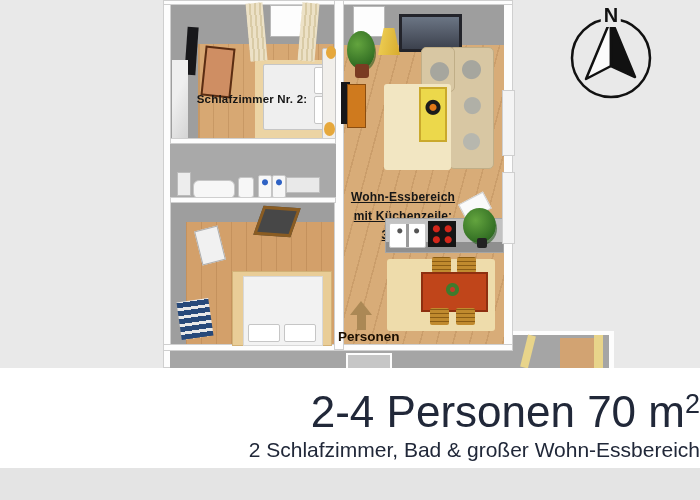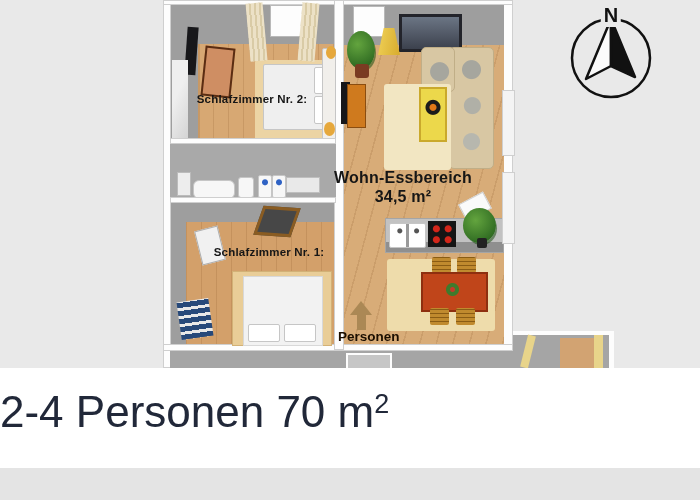--- a/index.html
+++ b/index.html
@@ -20,21 +20,21 @@
               font-weight:700;font-size:11.5px;line-height:19px;letter-spacing:.2px;}
   .entr-label{position:absolute;color:#1b0e00;font-weight:700;font-size:13.5px;}
   
   .white-box{background:#f7f7f7;border:1px solid #c6c6c6;border-radius:2px;}
   .plant{border-radius:50%;background:radial-gradient(circle at 38% 35%,#63a43e,#2f6b22 75%);
          box-shadow:2px 3px 0 -1px rgba(30,80,20,.55);}
   
   .north-label{position:absolute;left:50%;top:-4px;transform:translateX(-50%);
                background:#e9e9e9;padding:0 3px;font-weight:700;font-size:20px;color:#111;}
   
-  #banner{position:absolute;left:0;top:368px;width:700px;height:100px;background:#ffffff;text-align:left;}
+  #banner{position:absolute;left:0;top:368px;width:700px;height:100px;background:#ffffff;text-align:right;}
   #banner .title{margin-top:13px;font-size:44px;line-height:46px;color:#212839;font-weight:500;}
   #banner .title sup{font-size:27px;vertical-align:14px;}
   #banner .subtitle{margin-top:3px;font-size:21px;color:#212839;font-weight:400;}
   #footer-strip{position:absolute;left:0;top:468px;width:700px;height:32px;background:#e4e4e4;}
 </style>
 </head>
 <body>
 
 <div id="canvas">
 
@@ -78,38 +78,38 @@
 
     <div class="abs wood" style="left:186px;top:222px;width:148px;height:122px;background-color:#d3a06a;"></div>
     <div class="abs" style="left:258px;top:207px;width:32px;height:23px;background:#474747;border:3px solid #8a5c22;transform:skewX(-16deg) rotate(4deg);"></div>
     <div class="abs" style="left:198px;top:228px;width:22px;height:33px;background:#f1f1f1;border:1px solid #aeaeae;transform:rotate(-14deg);"></div>
     <div class="abs" style="left:179px;top:300px;width:32px;height:38px;background:repeating-linear-gradient(0deg,#27497a 0 5px,#e8e8e8 5px 8px);transform:rotate(-8deg);"></div>
     <div class="abs" style="left:232px;top:271px;width:98px;height:73px;background:#e9cd97;border:1px solid #d2b176;"></div>
     <div class="abs" style="left:243px;top:276px;width:78px;height:68px;background:#f2f2f2;border:1px solid #d8d8d8;"></div>
     <div class="abs white-box" style="left:248px;top:324px;width:30px;height:16px;background:#fff;"></div>
     <div class="abs white-box" style="left:284px;top:324px;width:30px;height:16px;background:#fff;"></div>
     <div class="room-label" style="left:189px;top:243px;">
-      <div>Schlafzimmer Nr. 1:</div>
     </div>
 
     <div class="abs wood-diag" style="left:344px;top:5px;width:160px;height:339px;"></div>
     <div class="abs gray" style="left:344px;top:5px;width:160px;height:40px;"></div>
     <div class="abs" style="left:353px;top:6px;width:30px;height:29px;background:#fdfdfd;border:1px solid #b9b9b9;"></div>
     <div class="abs" style="left:399px;top:14px;width:57px;height:32px;background:linear-gradient(#6b7584,#3c414d);border:3px solid #23242b;"></div>
     <div class="abs plant" style="left:347px;top:31px;width:28px;height:38px;"></div>
     <div class="abs" style="left:355px;top:64px;width:14px;height:14px;background:#7a3b22;border-radius:3px;"></div>
     <div class="abs" style="left:378px;top:28px;width:22px;height:27px;background:linear-gradient(100deg,#f0d157,#d7ab2e);clip-path:polygon(26% 0,74% 0,100% 100%,0 100%);"></div>
     <div class="abs" style="left:449px;top:47px;width:43px;height:120px;background:#d8c7a3;border:1px solid #c0ae87;border-radius:5px;background-image:radial-gradient(circle at 50% 18%,#a6a69e 9px,transparent 10px),radial-gradient(circle at 52% 48%,#b0b0a7 8px,transparent 9px),radial-gradient(circle at 50% 78%,#b7b7ae 8px,transparent 9px);"></div>
     <div class="abs" style="left:421px;top:47px;width:32px;height:43px;background:#d8c7a3;border:1px solid #c0ae87;border-radius:5px;background-image:radial-gradient(circle at 55% 55%,#a6a69e 9px,transparent 10px);"></div>
     <div class="abs" style="left:384px;top:84px;width:67px;height:86px;background:#f2e6c2;border-radius:3px;"></div>
     <div class="abs" style="left:419px;top:87px;width:24px;height:51px;background:#ecd84b;border:2px solid #caa92c;background-image:radial-gradient(circle at 50% 36%,#e07818 3px,#1b1b1b 4px 7px,transparent 8px);"></div>
     <div class="abs" style="left:341px;top:82px;width:9px;height:42px;background:#17171a;"></div>
     <div class="abs" style="left:347px;top:84px;width:17px;height:42px;background:#cf7a1e;border:1px solid #8a4d10;"></div>
-    <div class="room-label" style="left:323px;top:168px;width:160px;font-size:16px;">
+    <div class="room-label" style="left:323px;top:188px;width:160px;font-size:12px;text-decoration:underline;">
       <div>Wohn-Essbereich</div>
+      <div>mit Küchenzeile:</div>
       <div>34,5 m²</div>
     </div>
 
     <div class="abs" style="left:385px;top:218px;width:117px;height:33px;background:linear-gradient(#c2c2c2 70%,#8f8f8f 70%);border:1px solid #a5a5a5;"></div>
     <div class="abs white-box" style="left:389px;top:223px;width:35px;height:23px;background:#fff;background-image:linear-gradient(90deg,transparent 47%,#9a9a9a 47% 53%,transparent 53%),radial-gradient(circle at 28% 30%,#555 2px,transparent 3px),radial-gradient(circle at 76% 30%,#555 2px,transparent 3px);"></div>
     <div class="abs" style="left:428px;top:221px;width:28px;height:26px;background-color:#151515;background-image:radial-gradient(circle at 30% 30%,#d3261a 3px,transparent 4px),radial-gradient(circle at 72% 30%,#d3261a 3px,transparent 4px),radial-gradient(circle at 30% 72%,#d3261a 3px,transparent 4px),radial-gradient(circle at 72% 72%,#d3261a 3px,transparent 4px);"></div>
     <div class="abs" style="left:461px;top:197px;width:26px;height:17px;background:#fafafa;border:1px solid #cfcfcf;transform:rotate(-28deg);"></div>
     <div class="abs plant" style="left:463px;top:208px;width:33px;height:35px;"></div>
     <div class="abs" style="left:477px;top:238px;width:10px;height:10px;background:#222;border-radius:2px;"></div>
 
@@ -142,17 +142,18 @@
         <circle cx="46" cy="50" r="39" fill="none" stroke="#111" stroke-width="2.5"></circle>
         <polygon points="46,11 21,71 46,58" fill="#fbfbfb" stroke="#111" stroke-width="2.5" stroke-linejoin="round"></polygon>
         <polygon points="46,11 46,58 70,69" fill="#111" stroke="#111" stroke-width="2.5" stroke-linejoin="round"></polygon>
       </svg>
       <span class="north-label">N</span>
     </div>
   </div>
 
   <div id="banner">
     <div class="title"><span>2-4 Personen 70 m</span><sup>2</sup></div>
+    <div class="subtitle">2 Schlafzimmer, Bad &amp; großer Wohn-Essbereich</div>
   </div>
 
   <div id="footer-strip"></div>
 
 </div>
 
 </body></html>

